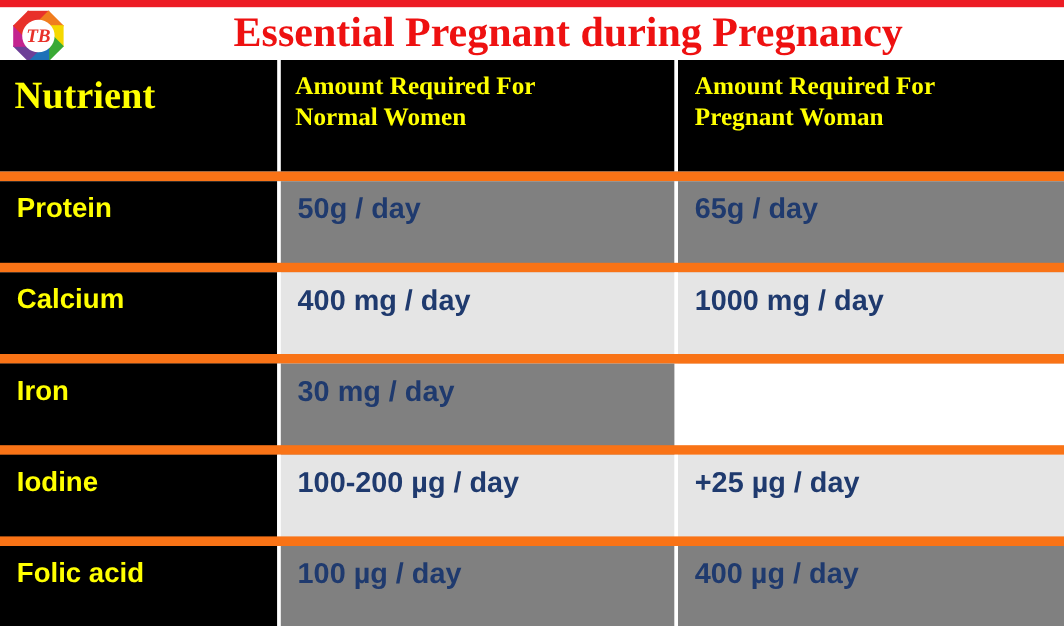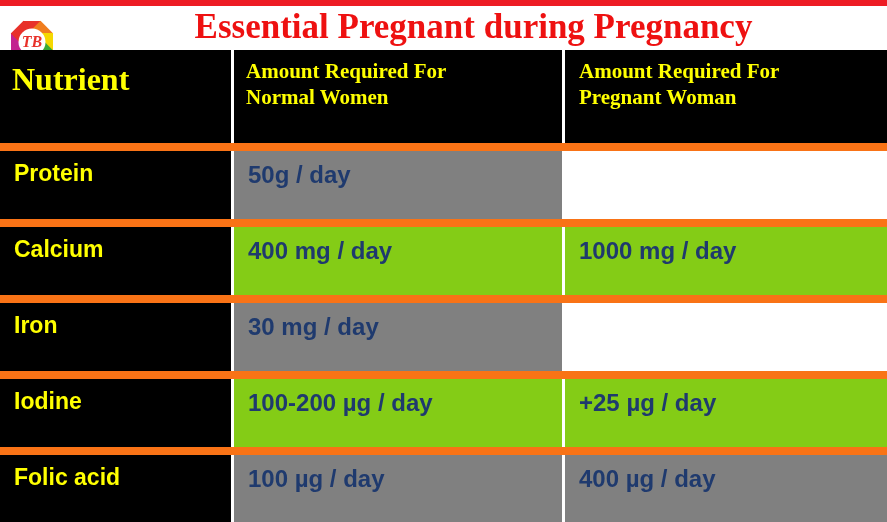--- a/index.html
+++ b/index.html
@@ -26,21 +26,21 @@
   .top-rule {
     position: absolute;
     left: 0; top: 0;
     width: 887px; height: 6px;
     background: #ed1c24;
   }
 
   
   .logo {
     position: absolute;
-    left: 8px; top: 20px;
+    left: 8px; top: 8px;
     width: 48px; height: 44px;
   }
   .logo svg { display: block; width: 48px; height: 44px; }
 
   
   .title {
     position: absolute;
     left: 66px; top: 6px;
     width: 815px; height: 42px;
     line-height: 42px;
@@ -118,21 +118,21 @@
     position: absolute;
     left: 14px; top: 9px;
     color: #1f3a6e;
     font-family: "Liberation Sans", sans-serif;
     font-weight: bold;
     font-size: 24px;
     line-height: 30px;
     white-space: nowrap;
   }
   .shade-dark .c2, .shade-dark .c3 { background: #808080; }
-  .shade-light .c2, .shade-light .c3 { background: #84cc16; }
+  .shade-light .c2, .shade-light .c3 { background: #e5e5e5; }
 
   
   .row-data { border-top: 8px solid #f97316; }
   .row-r1 { top: 93px; }
   .row-r2 { top: 169px; }
   .row-r3 { top: 245px; }
   .row-r4 { top: 321px; }
   .row-r5 { top: 397px; height: 75px; }
 
   .row-data .c1 { border-top: 0; }
@@ -185,20 +185,23 @@
       </div>
     </div>
 
     <div class="row row-data row-r1 shade-dark">
       <div class="cell c1">
         <span class="label">Protein</span>
       </div>
       <div class="cell c2">
         <span class="val">50g / day</span>
       </div>
+      <div class="cell c3">
+        <span class="val">65g / day</span>
+      </div>
     </div>
 
     <div class="row row-data row-r2 shade-light">
       <div class="cell c1">
         <span class="label">Calcium</span>
       </div>
       <div class="cell c2">
         <span class="val">400 mg / day</span>
       </div>
       <div class="cell c3">

